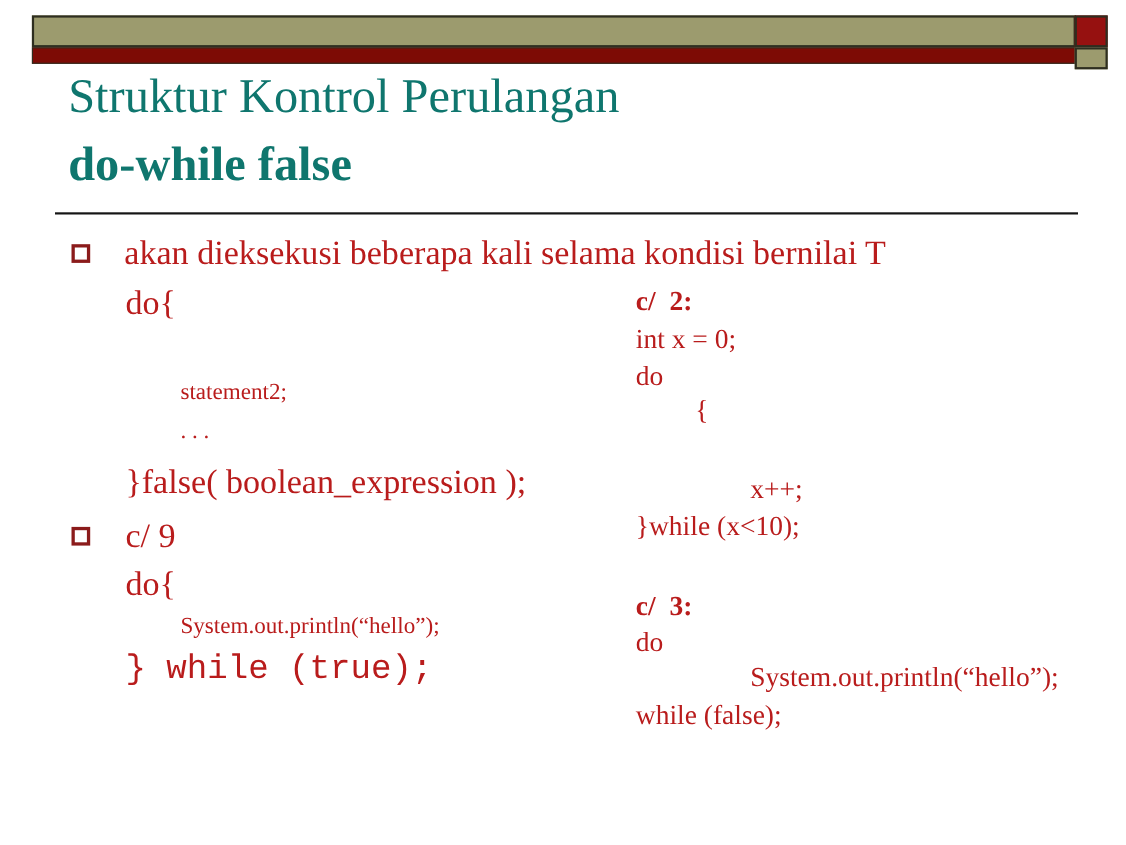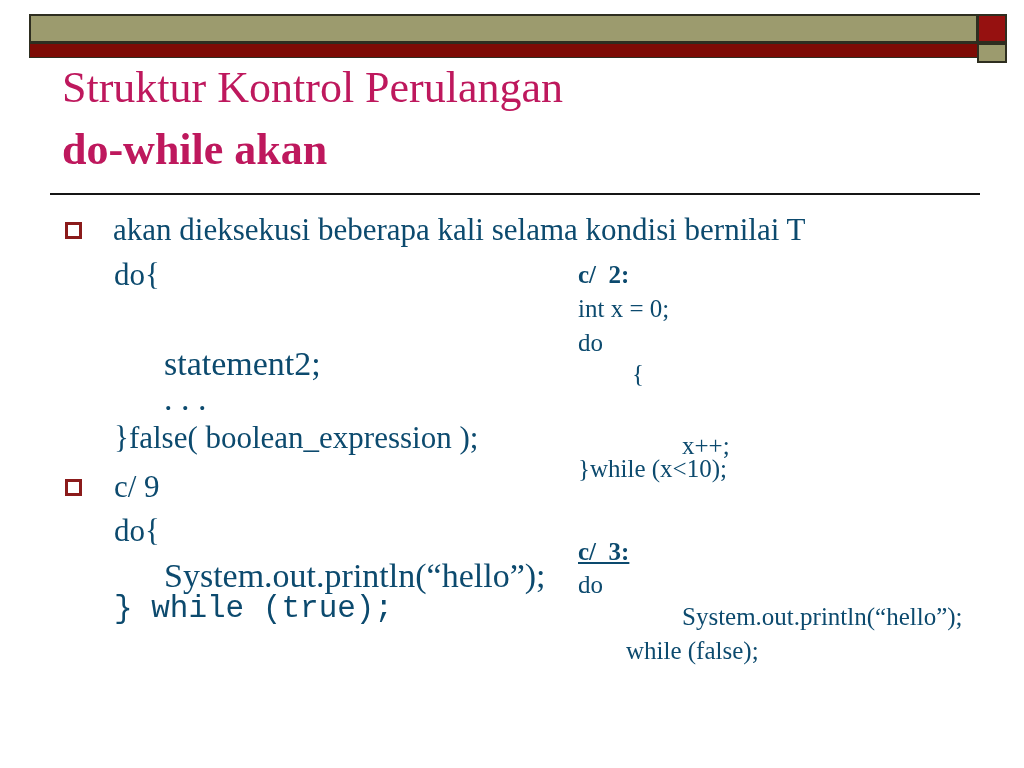--- a/index.html
+++ b/index.html
@@ -12,76 +12,76 @@
   }
   
   .hdr{position:absolute;box-sizing:border-box;}
   #bar-olive{left:29px;top:14px;width:949px;height:29px;background:#9c9b6e;border:2px solid #2e2e20;}
   #sq-red{left:977px;top:14px;width:30px;height:29px;background:#961110;border:2px solid #2e2e20;}
   #bar-red{left:29px;top:43px;width:949px;height:15px;background:#7d0b05;border:1px solid #2e2e20;}
   #sq-olive{left:977px;top:43px;width:30px;height:20px;background:#9c9b6e;border:2px solid #2e2e20;}
   
   .title-line{
     position:absolute;left:62px;
-    color:#be185d;font-size:44px;line-height:1.1;white-space:pre;
+    color:#0f766e;font-size:44px;line-height:1.1;white-space:pre;
   }
   #title-line1{top:64px;font-weight:normal;}
   #title-line2{top:126px;font-weight:bold;}
   #divider{position:absolute;left:50px;top:193px;width:930px;height:2px;background:#151515;}
   
   .bullet-sq{
     position:absolute;width:11px;height:11px;
     border:3px solid #8b1b1b;background:#ffffff;
   }
   #bullet1{left:65px;top:222px;}
   #bullet2{left:65px;top:479px;}
   
   .ln{
-    position:absolute;color:#0c4a6e;white-space:pre;line-height:1.15;
+    position:absolute;color:#b91c1c;white-space:pre;line-height:1.15;
   }
   .fs31{font-size:31px;}
-  .fs26{font-size:34px;}
+  .fs26{font-size:21px;}
   .fs25{font-size:25px;}
   .bold{font-weight:bold;}
   
   #l-akan   {left:113px;top:212px;}
   #l-do1    {left:114px;top:257px;}
   #l-st1    {left:164px;top:303px;}
   #l-st2    {left:164px;top:344px;}
   #l-dots   {left:164px;top:379px;}
   #l-while1 {left:114px;top:420px;}
   #l-c1     {left:114px;top:469px;}
   #l-do2    {left:114px;top:513px;}
   #l-prn1   {left:164px;top:556px;}
   #l-while2 {left:114px;top:591px;font-family:Liberation Mono, monospace;}
   
   #r-c2lbl  {left:578px;top:261px;}
   #r-int    {left:578px;top:295px;}
   #r-do1    {left:578px;top:329px;}
   #r-brace  {left:632px;top:360px;}
   #r-prnx   {left:682px;top:398px;}
   #r-xpp    {left:682px;top:432px;}
-  #r-while1 {left:578px;top:455px;font-family:Liberation Serif, serif;}
-  #r-c3lbl  {left:578px;top:538px;text-decoration:underline;}
+  #r-while1 {left:578px;top:465px;font-family:Liberation Serif, serif;}
+  #r-c3lbl  {left:578px;top:538px;}
   #r-do2    {left:578px;top:571px;}
   #r-prnh   {left:682px;top:603px;}
-  #r-while2 {left:578px;top:637px;margin-left:48px;}
+  #r-while2 {left:578px;top:637px;}
 </style>
 </head>
 <body>
 
 <div id="slide">
 
   <div class="hdr" id="bar-olive"></div>
   <div class="hdr" id="sq-red"></div>
   <div class="hdr" id="bar-red"></div>
   <div class="hdr" id="sq-olive"></div>
 
   <div class="title-line" id="title-line1">Struktur Kontrol Perulangan</div>
-  <div class="title-line" id="title-line2">do-while akan</div>
+  <div class="title-line" id="title-line2">do-while false</div>
   <div id="divider"></div>
 
   <span class="bullet-sq" id="bullet1"></span>
   <span class="bullet-sq" id="bullet2"></span>
 
   <div class="ln fs31" id="l-akan">akan dieksekusi beberapa kali selama kondisi bernilai T</div>
   <div class="ln fs31" id="l-do1">do{</div>
   <div class="ln fs26" id="l-st2">statement2;</div>
   <div class="ln fs26" id="l-dots">. . .</div>
   <div class="ln fs31" id="l-while1">}false( boolean_expression );</div>

